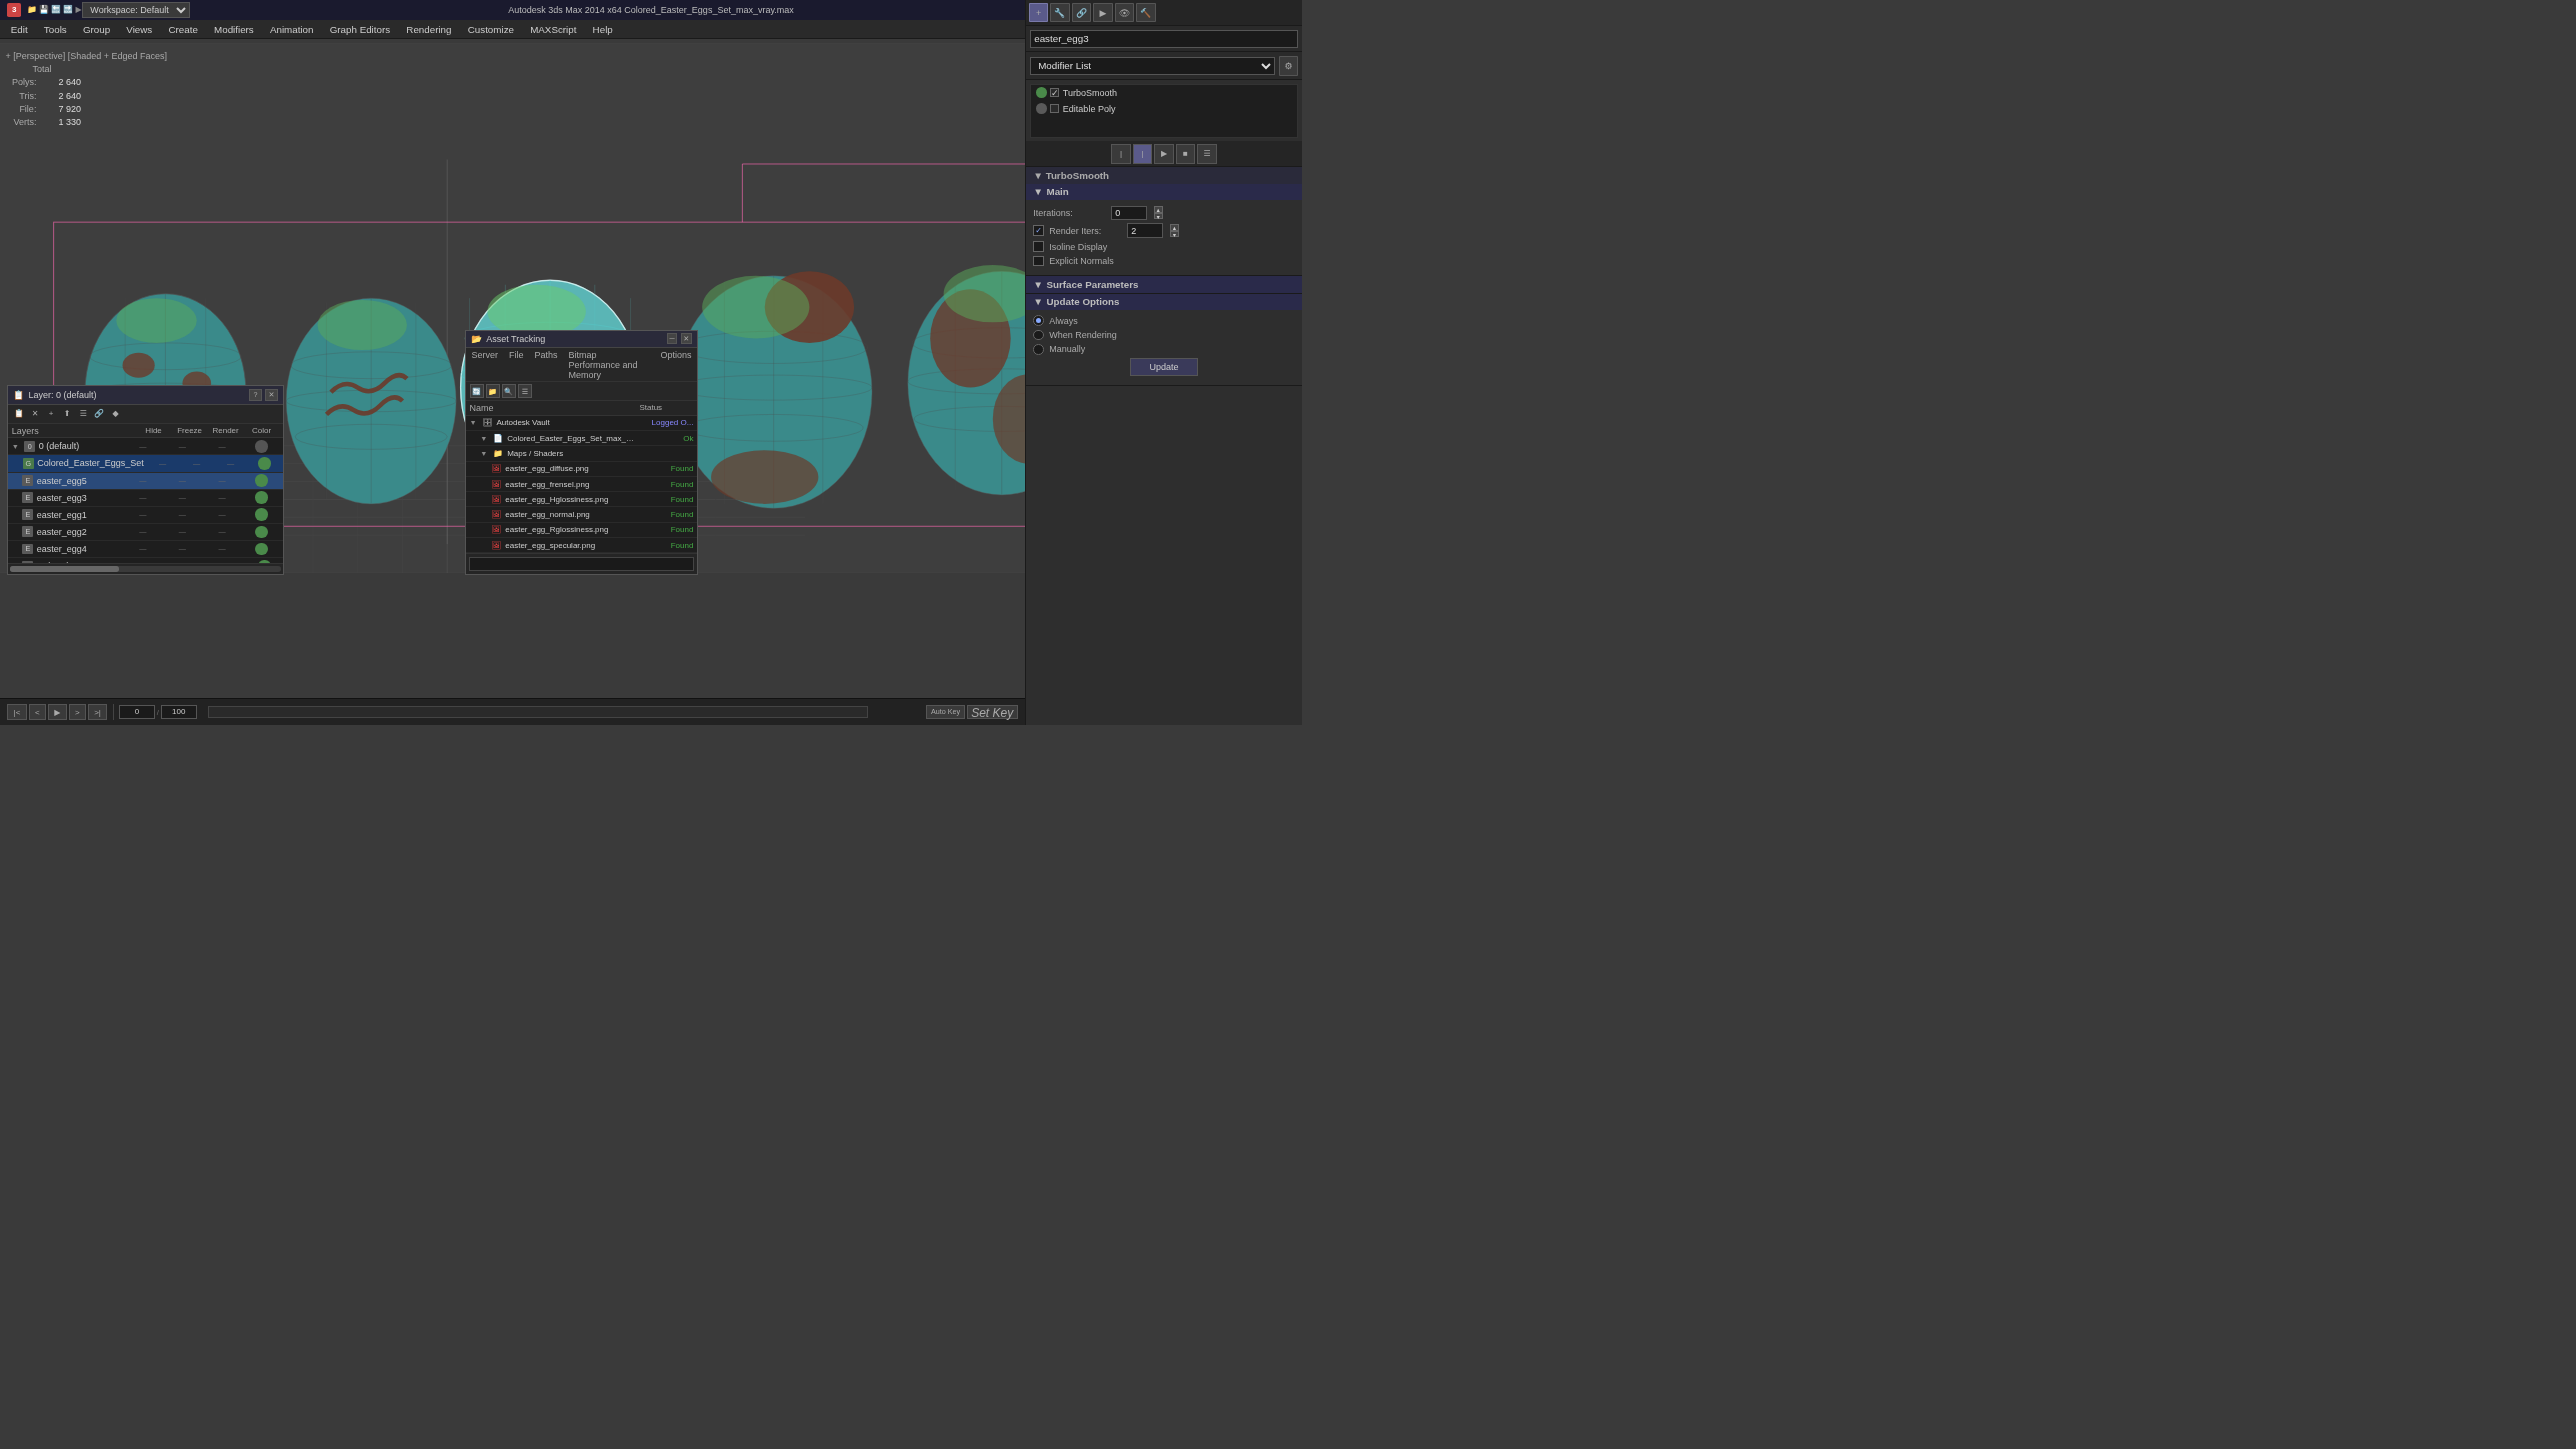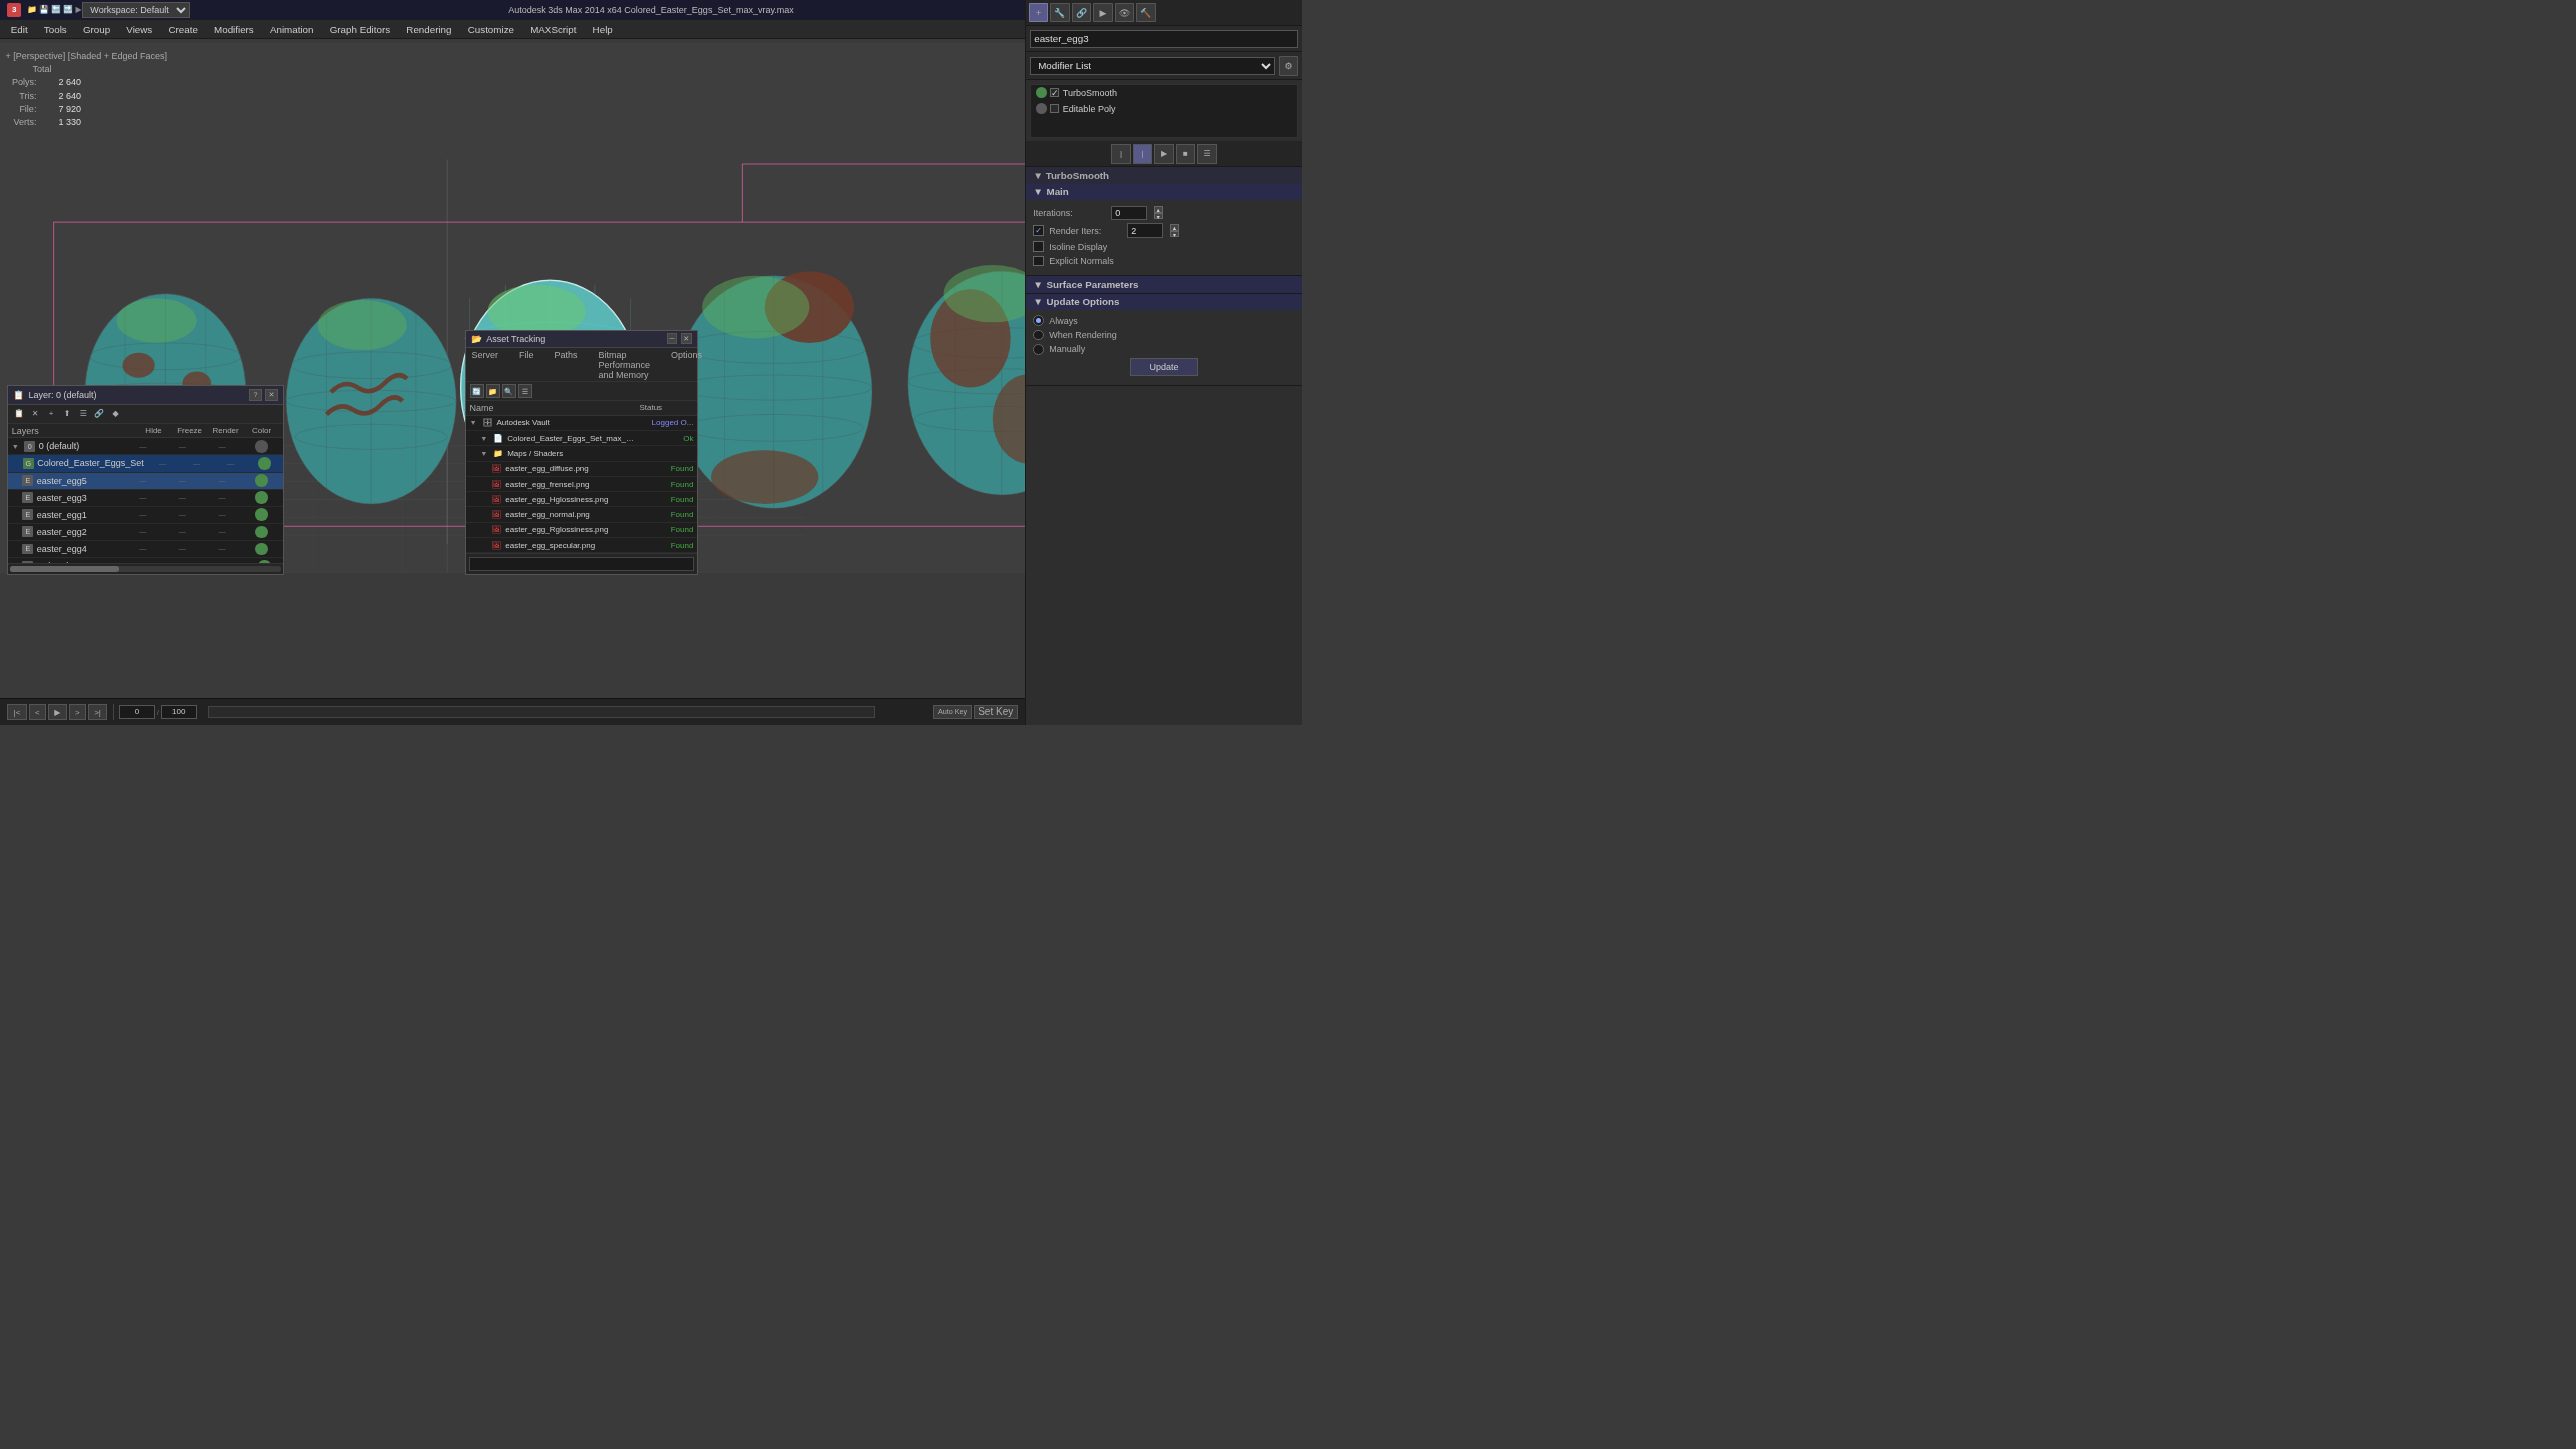--- a/index.html
+++ b/index.html
@@ -425,21 +425,21 @@
     }
     .at-title {
       display: flex;
       align-items: center;
       gap: 3.6px;
       font-size: 9px;
       color: #ccc;
     }
     .at-menu-bar {
       display: flex;
-      gap: 21px;
+      gap: 11px;
       padding: 1.8px 5.4px;
       background: #272727;
       border-bottom: 0.9px solid #333;
       font-size: 9px;
       color: #aaa;
     }
     .at-menu-item { cursor: pointer; }
     .at-toolbar {
       display: flex;
       align-items: center;
@@ -1079,16 +1079,16 @@
     <div style="width:0.9px;height:16px;background:#444;margin:0 3.6px;"></div>
     <input type="text" style="width: 36px; height: 14.3px; background: rgb(26, 26, 26); border: 0.9px solid rgb(85, 85, 85); color: rgb(204, 204, 204); font-size: 8px; text-align: center;" value="0">
     <span style="color:#666;font-size:8px;">/</span>
     <input type="text" style="width: 36px; height: 14.3px; background: rgb(26, 26, 26); border: 0.9px solid rgb(85, 85, 85); color: rgb(204, 204, 204); font-size: 8px; text-align: center;" value="100">
   </div>
   <div style="flex:1;">
     <div style="height:12.5px;background:#2a2a2a;border:0.9px solid #444;margin:0 7.2px;"></div>
   </div>
   <div style="display:flex;gap:1.8px;align-items:center;">
     <button style="height:14.3px;background:#3a3a3a;border:0.9px solid #555;color:#aaa;font-size:7.2px;padding:0 3.6px;cursor:pointer;margin-left:48px;">Auto Key</button>
-    <button style="height:14.3px;background:#3a3a3a;border:0.9px solid #555;color:#aaa;font-size:10px;padding:0 3.6px;cursor:pointer;">Set Key</button>
+    <button style="height:14.3px;background:#3a3a3a;border:0.9px solid #555;color:#aaa;font-size:12px;padding:0 3.6px;cursor:pointer;font-style:italic;">Set Key</button>
   </div>
 </div>
 
 
 </body></html>

